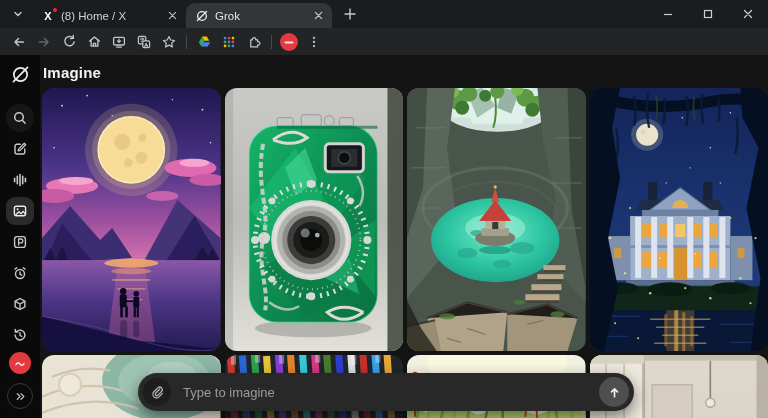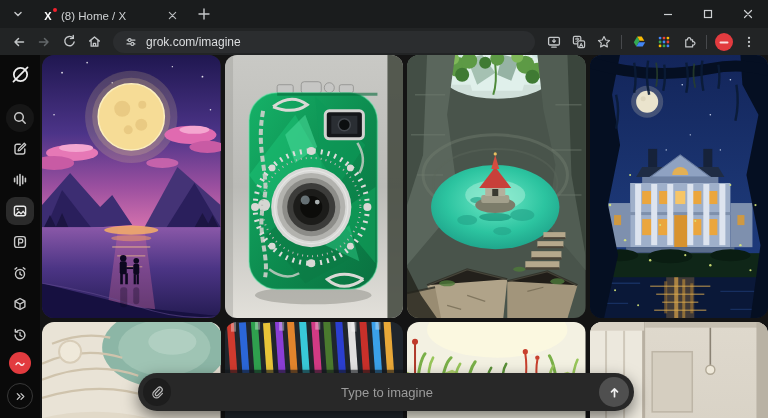--- a/index.html
+++ b/index.html
@@ -39,21 +39,21 @@
   .main{flex:1;position:relative;background:#141414;overflow:hidden;}
   .ptitle{margin:9px 0 7px 3px;font-size:15px;font-weight:700;color:#f3f3f3;letter-spacing:.2px;}
   .gallery{display:grid;grid-template-columns:repeat(4,1fr);grid-auto-rows:263px;gap:4px;margin-left:2px;}
   .tile{border-radius:12px;overflow:hidden;background:#1e1e1e;cursor:pointer;}
   .tile svg{display:block;width:100%;height:100%;}
   
   .composer{position:absolute;left:98px;bottom:7px;width:486px;height:38px;background:#282828;border-radius:20px;
             display:flex;align-items:center;padding:0 5px;box-shadow:0 6px 16px rgba(0,0,0,.5);z-index:6;}
   .attach{width:28px;height:28px;border-radius:50%;background:#1d1d1d;border:none;display:grid;place-items:center;padding:0;cursor:pointer;flex:0 0 auto;}
   .composer input{flex:1;min-width:0;background:transparent;border:none;outline:none;color:#e9e9e9;font-size:13px;
-                  padding:0 8px 0 12px;font-family:"Liberation Sans","DejaVu Sans",sans-serif;text-align:center;}
+                  padding:0 8px 0 12px;font-family:"Liberation Sans","DejaVu Sans",sans-serif;}
   .composer input::placeholder{color:#9b9b9b;}
   .send{width:30px;height:30px;border-radius:50%;background:#4f4f4f;border:none;display:grid;place-items:center;padding:0;cursor:pointer;flex:0 0 auto;}
 </style>
 </head>
 <body>
 
 <div class="window">
 
   <div class="tabstrip">
     <button class="tabsearch">
@@ -65,20 +65,32 @@
     <div class="tab inactive">
       <span class="fav-x">X<i></i></span>
       <span class="ttl">(8) Home / X</span>
       <button class="tabclose">
         <svg width="9" height="9" viewBox="0 0 10 10">
             <path d="M1.5 1.5 8.5 8.5M8.5 1.5 1.5 8.5" stroke="#b9bbbd" stroke-width="1.3" stroke-linecap="round"></path>
           </svg>
       </button>
     </div>
 
+    <div class="tab active">
+      <svg width="14" height="14" viewBox="0 0 16 16">
+        <circle cx="8" cy="8" r="5" fill="none" stroke="#eceeef" stroke-width="1.5"></circle>
+        <path d="M2.8 13.2 13.2 2.8" stroke="#eceeef" stroke-width="1.5" stroke-linecap="round"></path>
+      </svg>
+      <span class="ttl">Grok</span>
+      <button class="tabclose">
+        <svg width="9" height="9" viewBox="0 0 10 10">
+            <path d="M1.5 1.5 8.5 8.5M8.5 1.5 1.5 8.5" stroke="#c9cbcd" stroke-width="1.3" stroke-linecap="round"></path>
+          </svg>
+      </button>
+    </div>
 
     <button class="newtab">
       <svg width="12" height="12" viewBox="0 0 12 12">
           <path d="M6 1v10M1 6h10" stroke="#c6c8ca" stroke-width="1.4" stroke-linecap="round"></path>
         </svg>
     </button>
 
     <div class="wincontrols">
       <button class="winbtn">
         <svg width="10" height="10" viewBox="0 0 10 10">
@@ -114,28 +126,20 @@
           <path d="M12.9 8.6a5 5 0 1 1-1.3-4.5" fill="none" stroke="#c3c6c8" stroke-width="1.5" stroke-linecap="round"></path>
           <path d="M12 1.6l.1 3.1-3.1.1" fill="none" stroke="#c3c6c8" stroke-width="1.5" stroke-linecap="round" stroke-linejoin="round"></path>
         </svg>
     </button>
     <button class="navbtn">
       <svg width="15" height="15" viewBox="0 0 16 16">
           <path d="M2.8 7.6 8 3.2l5.2 4.4M4.4 6.9V13h7.2V6.9M6.8 13v-3h2.4v3" fill="none" stroke="#c3c6c8" stroke-width="1.4" stroke-linecap="round" stroke-linejoin="round"></path>
         </svg>
     </button>
 
-    <div class="urlbar">
-      <svg width="14" height="14" viewBox="0 0 16 16">
-        <path d="M3.5 5.8h9M3.5 10.2h9" stroke="#c3c6c8" stroke-width="1.4" stroke-linecap="round"></path>
-        <circle cx="6.4" cy="5.8" r="1.7" fill="#2b2d2f" stroke="#c3c6c8" stroke-width="1.3"></circle>
-        <circle cx="9.6" cy="10.2" r="1.7" fill="#2b2d2f" stroke="#c3c6c8" stroke-width="1.3"></circle>
-      </svg>
-      <span class="urltext">grok.com/imagine</span>
-    </div>
 
     <button class="toolico">
       <svg width="16" height="16" viewBox="0 0 16 16">
           <rect x="2.6" y="3.4" width="10.8" height="7.6" rx="1.2" fill="none" stroke="#c3c6c8" stroke-width="1.3"></rect>
           <path d="M5.8 13.2h4.4" stroke="#c3c6c8" stroke-width="1.3" stroke-linecap="round"></path>
           <path d="M8 5.2v3M6.5 6.9 8 8.4l1.5-1.5" fill="none" stroke="#c3c6c8" stroke-width="1.3" stroke-linecap="round" stroke-linejoin="round"></path>
         </svg>
     </button>
     <button class="toolico">
       <svg width="16" height="16" viewBox="0 0 16 16">
@@ -263,20 +267,21 @@
         </div>
         <button class="expand">
           <svg width="13" height="13" viewBox="0 0 16 16">
               <path d="M4 4.5 7.5 8 4 11.5M8.6 4.5 12.1 8l-3.5 3.5" fill="none" stroke="#c9c9c9" stroke-width="1.5" stroke-linecap="round" stroke-linejoin="round"></path>
             </svg>
         </button>
       </div>
     </nav>
 
     <main class="main">
+      <h1 class="ptitle">Imagine</h1>
 
       <div class="gallery">
 
         <div class="tile" aria-label="Illustrated night scene with giant golden full moon, pink clouds, purple mountains and a couple walking along a moonlit lakeshore">
           <svg viewBox="0 0 178 263" preserveAspectRatio="xMidYMid slice">
             <defs>
               <linearGradient id="t1sky" x1="0" y1="0" x2="0" y2="1">
                 <stop offset="0" stop-color="#1f1750"></stop>
                   <stop offset=".45" stop-color="#4c3488"></stop>
                 <stop offset=".75" stop-color="#9a4f9f"></stop>

